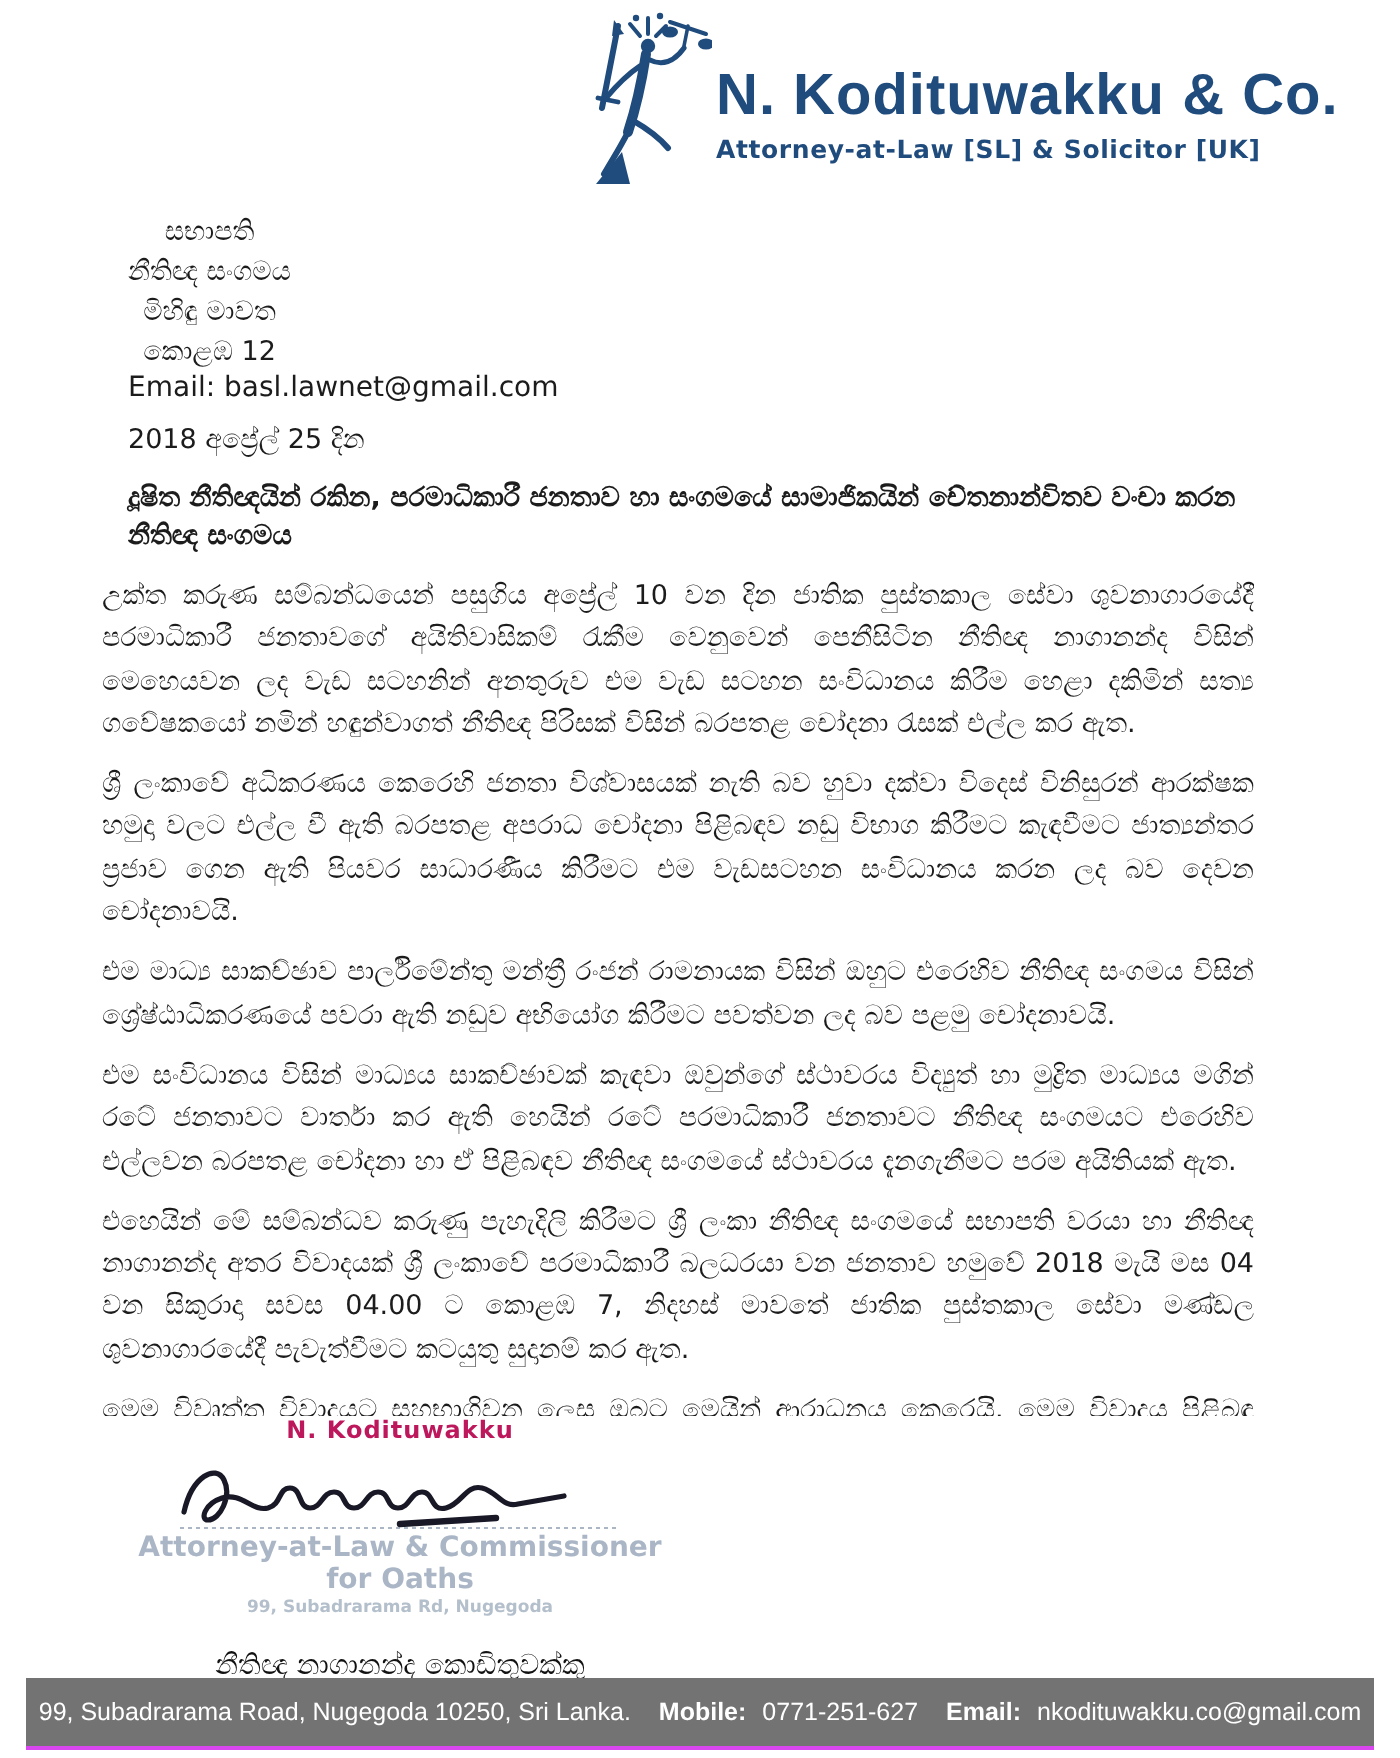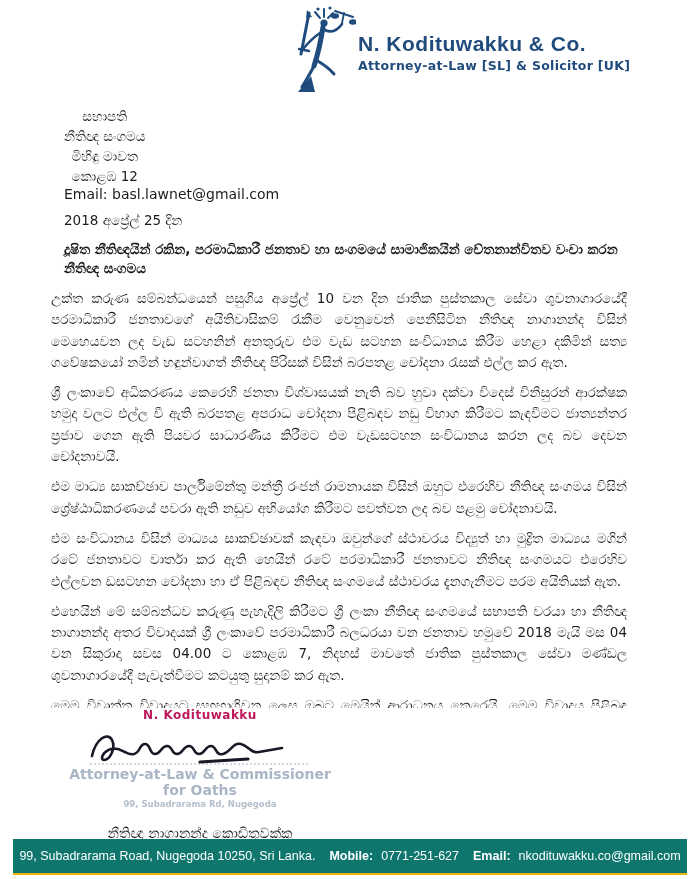--- a/index.html
+++ b/index.html
@@ -5,21 +5,21 @@
   html,body{margin:0;padding:0;background:#ffffff;}
   .page{
     position:relative;width:700px;height:879px;background:#ffffff;overflow:hidden;
     font-family:"DejaVu Sans","Liberation Sans",sans-serif;color:#1c1c1c;
   }
   
   .letterhead{position:absolute;left:294px;top:4px;display:flex;align-items:flex-start;}
   .logo-figure{width:62px;height:92px;flex:0 0 auto;}
   .logo-textwrap{margin-left:2px;padding-top:28px;}
   .firm-name{
-    font-size:21px;font-weight:bold;color:#1f4b7d;letter-spacing:0.5px;
+    font-size:29px;font-weight:bold;color:#1f4b7d;letter-spacing:0.5px;
     font-family:"Liberation Sans","DejaVu Sans",sans-serif;white-space:nowrap;
   }
   .tagline{
     font-size:12.5px;font-weight:bold;color:#1f4b7d;letter-spacing:0.3px;
     margin-top:2px;white-space:nowrap;
   }
   
   .recipient{position:absolute;left:64px;top:106px;font-size:13.5px;line-height:20px;text-align:center;}
   .email-line{position:absolute;left:64px;top:186px;font-size:14px;}
   .date-line{position:absolute;left:64px;top:212px;font-size:13.5px;}
@@ -38,21 +38,21 @@
   .stamp-name{
     text-align:center;font-size:12px;font-weight:bold;color:#be185d;letter-spacing:0.5px;
   }
   .sig-art{display:block;margin:0 auto;width:232px;height:52px;}
   .stamp-line1{text-align:center;font-size:14px;font-weight:bold;color:#aab6c6;margin-top:-8px;}
   .stamp-line2{text-align:center;font-size:8.5px;font-weight:bold;color:#b4bfcc;margin-top:1px;}
   .signatory{font-size:14px;color:#111;margin-top:16px;text-align:center;}
   
   .footer-bar{
     position:absolute;left:13px;top:839px;width:674px;height:34px;
-    background:#0f766e;border-bottom:2px solid #eab308;
+    background:#737373;border-bottom:2px solid #d946ef;
     display:flex;align-items:center;justify-content:center;
     color:#ffffff;font-size:12.5px;font-family:"Liberation Sans","DejaVu Sans",sans-serif;
     white-space:nowrap;
   }
   .footer-bar .seg{margin:0 4px;}
   .footer-bar .lbl{font-weight:bold;margin-left:10px;margin-right:4px;}
   .stroke{stroke:#1f4b7d;fill:none;stroke-linecap:round;}
   .fillb{fill:#1f4b7d;stroke:none;}
 </style>
 </head>
@@ -106,21 +106,21 @@
 
   <div class="email-line">Email: basl.lawnet@gmail.com</div>
   <div class="date-line">2018 අප්‍රේල් 25 දින</div>
 
   <div class="subject">දූෂිත නීතිඥයින් රකින, පරමාධිකාරී ජනතාව හා සංගමයේ සාමාජිකයින් චේතනාන්විතව වංචා කරන නීතිඥ සංගමය</div>
 
   <div class="body-text">
     <p>උක්ත කරුණ සම්බන්ධයෙන් පසුගිය අප්‍රේල් 10 වන දින ජාතික පුස්තකාල සේවා ශුවනාගාරයේදී පරමාධිකාරී ජනතාවගේ අයිතිවාසිකම් රැකීම වෙනුවෙන් පෙනීසිටින නීතිඥ නාගානන්ද විසින් මෙහෙයවන ලද වැඩ සටහනින් අනතුරුව එම වැඩ සටහන සංවිධානය කිරීම හෙළා දකිමින් සත්‍ය ගවේෂකයෝ නමින් හඳුන්වාගත් නීතිඥ පිරිසක් විසින් බරපතළ චෝදනා රැසක් එල්ල කර ඇත.</p>
     <p>ශ්‍රී ලංකාවේ අධිකරණය කෙරෙහි ජනතා විශ්වාසයක් නැති බව හුවා දක්වා විදෙස් විනිසුරන් ආරක්ෂක හමුදා වලට එල්ල වී ඇති බරපතළ අපරාධ චෝදනා පිළිබඳව නඩු විභාග කිරීමට කැඳවීමට ජාත්‍යන්තර ප්‍රජාව ගෙන ඇති පියවර සාධාරණීය කිරීමට එම වැඩසටහන සංවිධානය කරන ලද බව දෙවන චෝදනාවයි.</p>
     <p>එම මාධ්‍ය සාකච්ඡාව පාර්ලිමේන්තු මන්ත්‍රී රංජන් රාමනායක විසින් ඔහුට එරෙහිව නීතිඥ සංගමය විසින් ශ්‍රේෂ්ඨාධිකරණයේ පවරා ඇති නඩුව අභියෝග කිරීමට පවත්වන ලද බව පළමු චෝදනාවයි.</p>
-    <p>එම සංවිධානය විසින් මාධ්‍යය සාකච්ඡාවක් කැඳවා ඔවුන්ගේ ස්ථාවරය විද්‍යුත් හා මුද්‍රිත මාධ්‍යය මගින් රටේ ජනතාවට වාර්තා කර ඇති හෙයින් රටේ පරමාධිකාරී ජනතාවට නීතිඥ සංගමයට එරෙහිව එල්ලවන ඩසටහන චෝදනා හා ඒ පිළිබඳව නීතිඥ සංගමයේ ස්ථාවරය දැනගැනීමට පරම අයිතියක් ඇත.</p>
+    <p>එම සංවිධානය විසින් මාධ්‍යය සාකච්ඡාවක් කැඳවා ඔවුන්ගේ ස්ථාවරය විද්‍යුත් හා මුද්‍රිත මාධ්‍යය මගින් රටේ ජනතාවට වාර්තා කර ඇති හෙයින් රටේ පරමාධිකාරී ජනතාවට නීතිඥ සංගමයට එරෙහිව එල්ලවන බරපතළ චෝදනා හා ඒ පිළිබඳව නීතිඥ සංගමයේ ස්ථාවරය දැනගැනීමට පරම අයිතියක් ඇත.</p>
     <p>එහෙයින් මේ සම්බන්ධව කරුණු පැහැදිලි කිරීමට ශ්‍රී ලංකා නීතිඥ සංගමයේ සභාපති වරයා හා නීතිඥ නාගානන්ද අතර විවාදයක් ශ්‍රී ලංකාවේ පරමාධිකාරී බලධරයා වන ජනතාව හමුවේ 2018 මැයි මස 04 වන සිකුරාදා සවස 04.00 ට කොළඹ 7, නිදහස් මාවතේ ජාතික පුස්තකාල සේවා මණ්ඩල ශුවනාගාරයේදී පැවැත්වීමට කටයුතු සුදානම් කර ඇත.</p>
     <p>මෙම විවෘත්ත විවාදයට සහභාගිවන ලෙස ඔබට මෙයින් ආරාධනය කෙරෙයි. මෙම විවාදය පිළිබඳ තොරතුරු සියලුම ජනමාධ්‍යය මගින් පරමාධිකාරී ජනතාව දැනුවත් කිරීමට පියවර ගෙන ඇත.</p>
   </div>
 
   <div class="sig-block">
     <div class="stamp-name">N. Kodituwakku</div>
     <svg class="sig-art" viewBox="0 0 232 52" aria-hidden="true">
       <line x1="6" y1="42" x2="226" y2="42" stroke="#aab6c4" stroke-width="1" stroke-dasharray="2,2"></line>
       <path d="M8,34 C12,16 24,10 28,18 C32,26 26,38 20,38 C16,38 18,30 27,27 C37,24 42,34 50,32
                C57,30 55,22 61,22 C67,22 65,32 71,32 C77,32 77,24 83,24 C89,24 87,32 93,32

